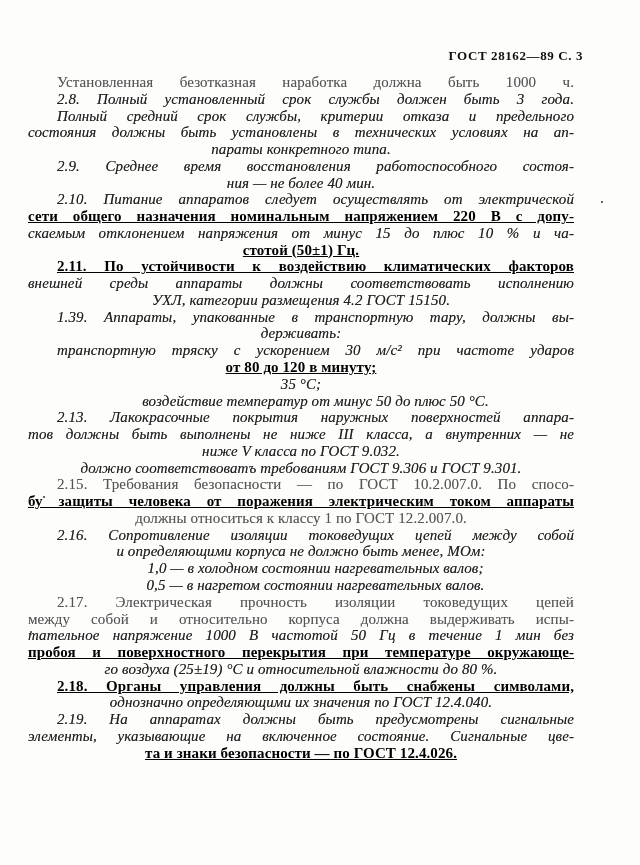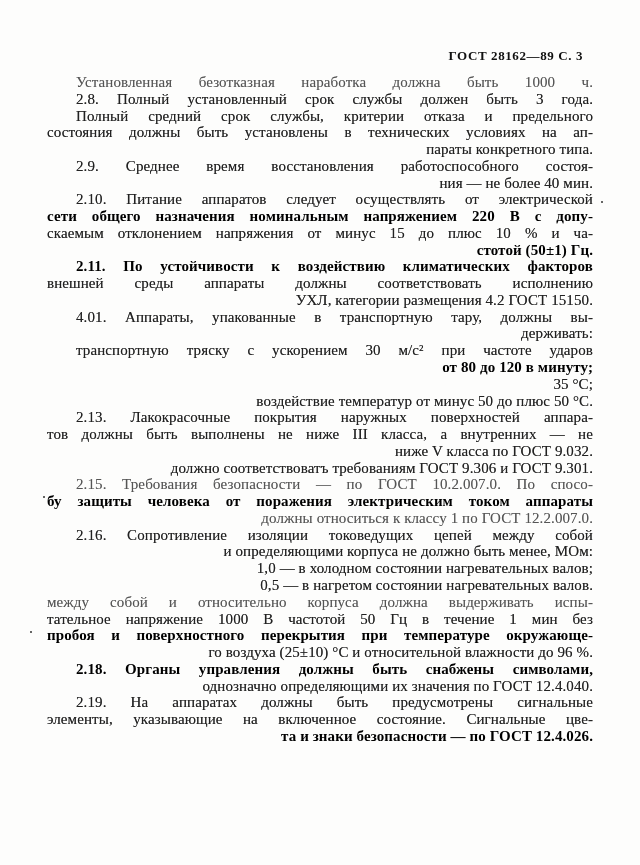--- a/index.html
+++ b/index.html
@@ -21,40 +21,40 @@
     top: 48px;
     right: 57px;
     font-size: 13px;
     font-weight: 700;
     letter-spacing: 0.6px;
     color: #111;
     white-space: nowrap;
   }
   .doc-body {
     position: absolute;
-    left: 47px;
+    left: 28px;
     top: 74px;
     width: 546px;
   }
   .line {
     font-size: 15px;
     line-height: 16.77px;
     letter-spacing: 0.1px;
     color: #1e1e1e;
-    text-align: right;
+    text-align: center;
   }
   .line.jst {
     text-align: justify;
     text-align-last: justify;
   }
   .line.ind {
     text-indent: 29px;
   }
-  .t-n { color: #222222; text-shadow: 0 0 0.4px rgba(20,20,20,0.55); }
-  .t-b { color: #000000; font-weight: 700; }
+  .t-n { color: #222222; text-shadow: 0 0 0.4px rgba(20,20,20,0.55); font-style: italic; }
+  .t-b { color: #000000; font-weight: 700; text-decoration: underline; }
   .t-f { color: #555555; text-shadow: 0 0 0.6px rgba(90,90,90,0.4); }
   
   .speck {
     position: absolute;
     background: #333;
     border-radius: 50%;
   }
 </style>
 </head>
 <body>
@@ -70,41 +70,42 @@
       <div class="line t-n">параты конкретного типа.</div>
       <div class="line ind jst t-n">2.9. Среднее время  восстановления  работоспособного состоя-</div>
       <div class="line t-n">ния — не более 40 мин.</div>
       <div class="line ind jst t-n">2.10. Питание аппаратов следует осуществлять  от электрической</div>
       <div class="line jst t-b">сети общего назначения номинальным напряжением 220 В с допу-</div>
       <div class="line jst t-n">скаемым отклонением напряжения от минус 15 до плюс 10 % и ча-</div>
       <div class="line t-b">стотой (50±1) Гц.</div>
       <div class="line ind jst t-b">2.11. По устойчивости к  воздействию климатических факторов</div>
       <div class="line jst t-n">внешней среды  аппараты должны  соответствовать исполнению</div>
       <div class="line t-n">УХЛ, категории размещения 4.2 ГОСТ 15150.</div>
-      <div class="line ind jst t-n">4.01. Аппараты, упакованные в транспортную тару, должны вы-</div>
+      <div class="line ind jst t-n">1.39. Аппараты, упакованные в транспортную тару, должны вы-</div>
       <div class="line t-n">держивать:</div>
       <div class="line ind jst t-n">транспортную тряску с ускорением 30 м/с² при частоте ударов</div>
       <div class="line t-b">от 80 до 120 в минуту;</div>
       <div class="line t-n">35 °С;</div>
       <div class="line ind t-n">воздействие температур от минус 50 до плюс 50 °С.</div>
       <div class="line ind jst t-n">2.13. Лакокрасочные  покрытия наружных поверхностей аппара-</div>
       <div class="line jst t-n">тов должны быть выполнены не ниже III класса, а внутренних — не</div>
       <div class="line t-n">ниже V класса по ГОСТ 9.032.</div>
       <div class="line t-n">должно соответствоватъ требованиям ГОСТ 9.306 и ГОСТ 9.301.</div>
       <div class="line ind jst t-f">2.15. Требования безопасности — по ГОСТ 10.2.007.0. По спосо-</div>
       <div class="line jst t-b">бу защиты человека от поражения электрическим током аппараты</div>
       <div class="line t-f">должны относиться к классу 1 по ГОСТ 12.2.007.0.</div>
       <div class="line ind jst t-n">2.16. Сопротивление изоляции токоведущих цепей между собой</div>
       <div class="line t-n">и определяющими корпуса не должно быть менее, МОм:</div>
       <div class="line ind t-n">1,0 — в холодном состоянии нагревательных валов;</div>
       <div class="line ind t-n">0,5 — в нагретом состоянии нагревательных валов.</div>
+      <div class="line ind jst t-f">2.17. Электрическая  прочность  изоляции токоведущих  цепей</div>
       <div class="line jst t-f">между собой и относительно  корпуса должна выдерживать испы-</div>
       <div class="line jst t-n">тательное напряжение 1000 В  частотой 50 Гц в течение 1 мин без</div>
       <div class="line jst t-b">пробоя и поверхностного перекрытия при температуре окружающе-</div>
-      <div class="line t-n">го воздуха (25±10) °С и относительной влажности до 96 %.</div>
+      <div class="line t-n">го воздуха (25±19) °С и относительной влажности до 80 %.</div>
       <div class="line ind jst t-b">2.18. Органы управления  должны быть снабжены символами,</div>
       <div class="line t-n">однозначно определяющими их значения по ГОСТ 12.4.040.</div>
       <div class="line ind jst t-n">2.19. На аппаратах должны быть  предусмотрены  сигнальные</div>
       <div class="line jst t-n">элементы, указывающие на включенное состояние. Сигнальные цве-</div>
       <div class="line t-b">та и знаки безопасности — по ГОСТ 12.4.026.</div>
     </div>
 
   <div class="speck" style="left:43px; top:496px; width:2px; height:2px;"></div>
   <div class="speck" style="left:30px; top:631px; width:2px; height:2px;"></div>
   <div class="speck" style="left:601px; top:201px; width:2px; height:2px;"></div>

